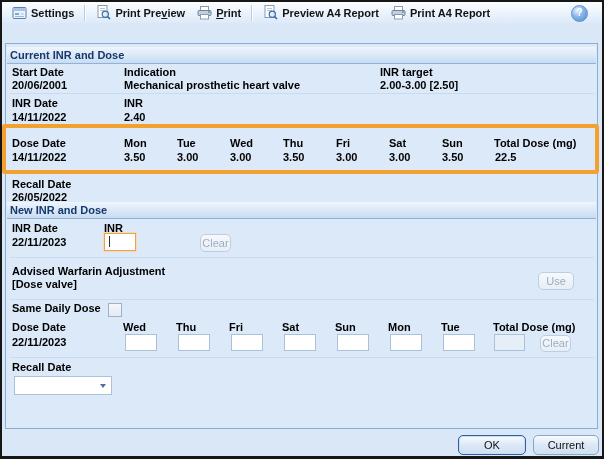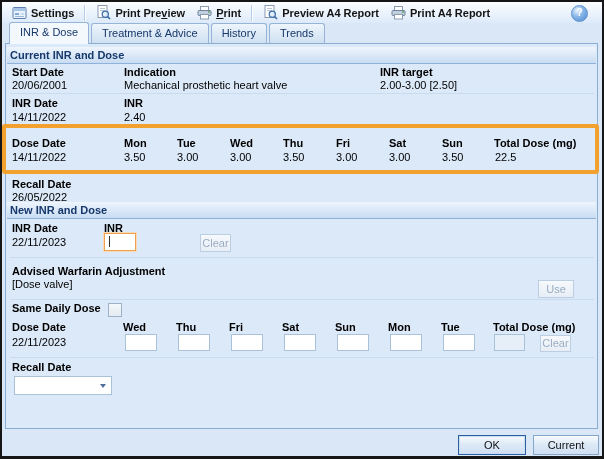--- a/index.html
+++ b/index.html
@@ -26,30 +26,30 @@
 
   
   .panel{position:absolute;left:5px;top:43px;width:593px;height:386px;background:#dce9f8;
          border:1px solid #8aadd4;box-sizing:border-box;z-index:0;}
 
   .group-hdr{position:absolute;left:7px;width:589px;height:17px;z-index:1;
              background:linear-gradient(#eef5fd,#c8dcf2);border-bottom:1px solid #8fb2da;box-sizing:border-box;}
   .group-hdr span{display:inline-block;padding-left:3px;line-height:16px;font-weight:bold;color:#17386b;}
 
   .lbl{position:absolute;font-weight:bold;color:#000;white-space:nowrap;z-index:1;}
-  .val{position:absolute;color:#000;white-space:nowrap;z-index:1;}
+  .val{position:absolute;color:#000;white-space:nowrap;z-index:1;font-weight:bold;}
   .hline{position:absolute;left:10px;width:584px;height:1px;background:#c9dbef;z-index:1;}
 
   .tbox{position:absolute;background:#fff;border:1px solid #a9c2da;box-sizing:border-box;
         font-family:"Liberation Sans",sans-serif;font-size:11px;padding:1px 3px;z-index:2;}
   .tbox.focused{border:1px solid #eda04f;box-shadow:0 0 0 1px #f8dbb4;}
   .tbox.disabled{background:#e6eef7;}
   .caret{position:absolute;width:1px;height:11px;background:#333;z-index:4;}
 
-  .btn{position:absolute;text-align:center;border-radius:0;box-sizing:border-box;z-index:2;
+  .btn{position:absolute;text-align:center;border-radius:5px;box-sizing:border-box;z-index:2;
        font-family:"Liberation Sans",sans-serif;font-size:11px;}
   .btn.disabled{background:linear-gradient(#f6f9fc,#e7eef6);border:1px solid #bccfe2;color:#9badc2;}
   .btn.normal{background:linear-gradient(#f8fbfe,#dbe8f6 50%,#cfdff2);border:1px solid #86a7cc;color:#111;}
   .btn.primary{border:1px solid #2e609f;box-shadow:0 0 0 1px #c8dcf4 inset;}
 
   .chk{position:absolute;width:12px;height:12px;border:1px solid #9cb2c8;
        background:linear-gradient(#f5f8fb,#e3eaf1);z-index:2;}
 
   .combo{position:absolute;left:14px;top:376px;width:98px;height:19px;background:#fff;
          border:1px solid #a9c2da;box-sizing:border-box;z-index:2;}
@@ -123,26 +123,20 @@
             <rect x="1" y="4.5" width="13" height="5" rx="1" fill="#c3cfdd" stroke="#6e85a0"></rect>
             <rect x="3.5" y="8.5" width="8" height="4.5" fill="#fff" stroke="#8a9bb0"></rect>
             <circle cx="12" cy="6" r="0.9" fill="#58a058"></circle>
           </svg>
       </span>
       <span>Print A4 Report</span>
     </div>
     <div class="tb-help">?</div>
   </div>
 
-  <div class="tabbar">
-    <div class="tab active">INR &amp; Dose</div>
-    <div class="tab">Treatment &amp; Advice</div>
-    <div class="tab">History</div>
-    <div class="tab">Trends</div>
-  </div>
 
   <div class="panel"></div>
 
   <div class="group-hdr" style="top:47px;">
     <span>Current INR and Dose</span>
   </div>
 
   <div class="lbl" style="left:12px;top:66px;">Start Date</div>
   <div class="lbl" style="left:124px;top:66px;">Indication</div>
   <div class="lbl" style="left:380px;top:66px;">INR target</div>
@@ -186,21 +180,21 @@
   <div class="lbl" style="left:12px;top:222px;">INR Date</div>
   <div class="lbl" style="left:104px;top:222px;">INR</div>
   <div class="val" style="left:12px;top:236px;">22/11/2023</div>
   <input class="tbox focused" style="left: 104px; top: 233px; width: 32px; height: 18px;" value="">
   <div class="caret" style="left:109px;top:236px;"></div>
   <div class="btn disabled" style="left:200px;top:234px;width:31px;height:18px;line-height:16px;">Clear</div>
   <div class="hline" style="top:257px;"></div>
 
   <div class="lbl" style="left:12px;top:265px;">Advised Warfarin Adjustment</div>
   <div class="val" style="left:12px;top:278px;">[Dose valve]</div>
-  <div class="btn disabled" style="left:538px;top:280px;width:36px;height:18px;line-height:16px;">Use</div>
+  <div class="btn disabled" style="left:538px;top:272px;width:36px;height:18px;line-height:16px;">Use</div>
   <div class="hline" style="top:299px;"></div>
 
   <div class="lbl" style="left:12px;top:302px;">Same Daily Dose</div>
   <div class="chk" style="left:108px;top:303px;"></div>
 
   <div class="lbl" style="left:12px;top:321px;">Dose Date</div>
   <div class="lbl" style="left:123px;top:321px;">Wed</div>
   <div class="lbl" style="left:176px;top:321px;">Thu</div>
   <div class="lbl" style="left:229px;top:321px;">Fri</div>
   <div class="lbl" style="left:282px;top:321px;">Sat</div>

